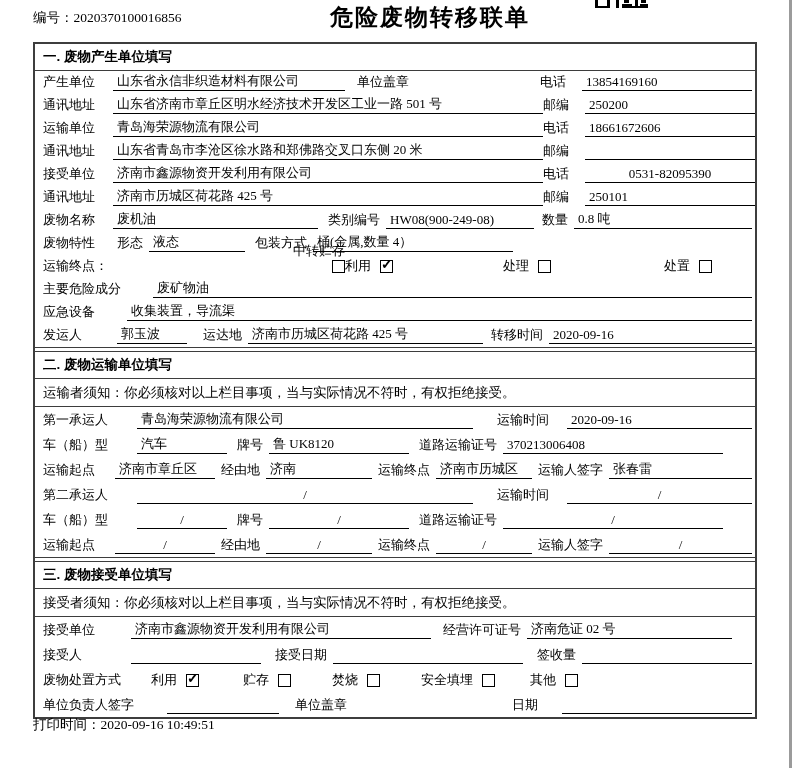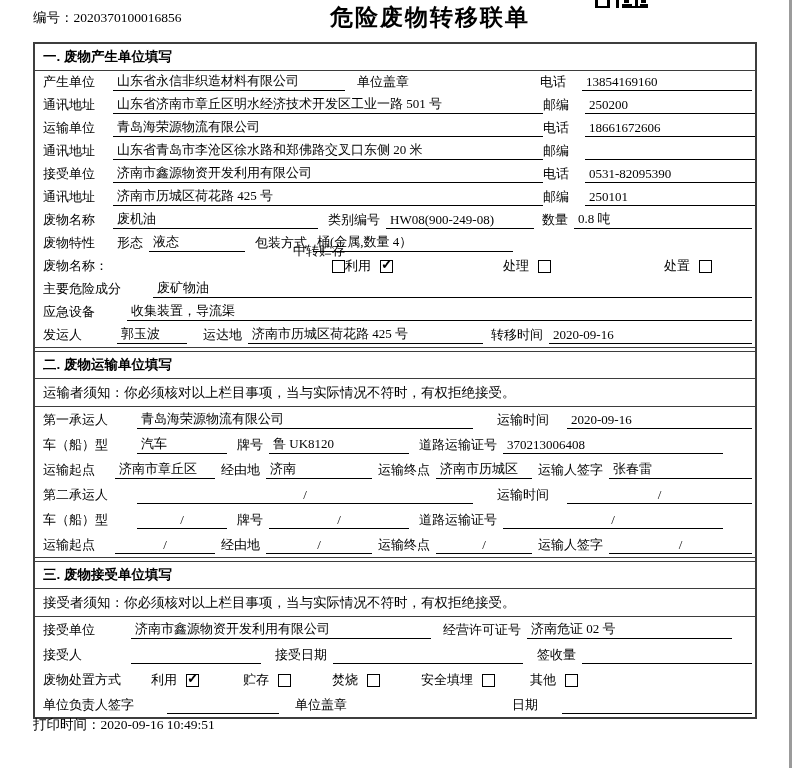--- a/index.html
+++ b/index.html
@@ -102,21 +102,21 @@
           <span class="fld" style="width: 430px;">山东省青岛市李沧区徐水路和郑佛路交叉口东侧 20 米</span>
           <span class="spf"></span>
           <span class="lab" style="min-width: 36px;">邮编</span>
           <span class="fld" style="width: 170px;"></span>
         </div>
         <div class="row">
           <span class="lab" style="min-width: 64px;">接受单位</span>
           <span class="fld" style="width: 430px;">济南市鑫源物资开发利用有限公司</span>
           <span class="spf"></span>
           <span class="lab" style="min-width: 36px;">电话</span>
-          <span class="fld" style="width: 170px;">0531-82095390</span>
+          <span class="fld" style="width: 170px; text-align: center;">0531-82095390</span>
         </div>
         <div class="row">
           <span class="lab" style="min-width: 64px;">通讯地址</span>
           <span class="fld" style="width: 430px;">济南市历城区荷花路 425 号</span>
           <span class="spf"></span>
           <span class="lab" style="min-width: 36px;">邮编</span>
           <span class="fld" style="width: 170px;">250101</span>
         </div>
         <div class="row">
           <span class="lab" style="min-width: 64px;">废物名称</span>
@@ -131,21 +131,21 @@
         <div class="row">
           <span class="lab" style="min-width: 64px;">废物特性</span>
           <span class="gapx" style="width: 10px;"></span>
           <span class="lab">形态</span>
           <span class="fld" style="width: 96px;">液态</span>
           <span class="gapx" style="width: 10px;"></span>
           <span class="lab">包装方式</span>
           <span class="fld" style="width: 200px; margin-top: 20px;">桶(金属,数量 4）</span>
         </div>
         <div class="row">
-          <span class="lab" style="min-width: 116px;">废物名称：</span>
+          <span class="lab" style="min-width: 116px;">运输终点：</span>
           <span class="cbw" style="width: 186px; flex-direction: column;">
             <span class="cblab">中转贮存</span>
             <span class="box"></span>
           </span>
           <span class="cbw" style="width: 158px;">
             <span class="cblab">利用</span>
             <span class="box on"></span>
           </span>
           <span class="cbw" style="width: 161px; text-align: center;">
             <span class="cblab">处理</span>

